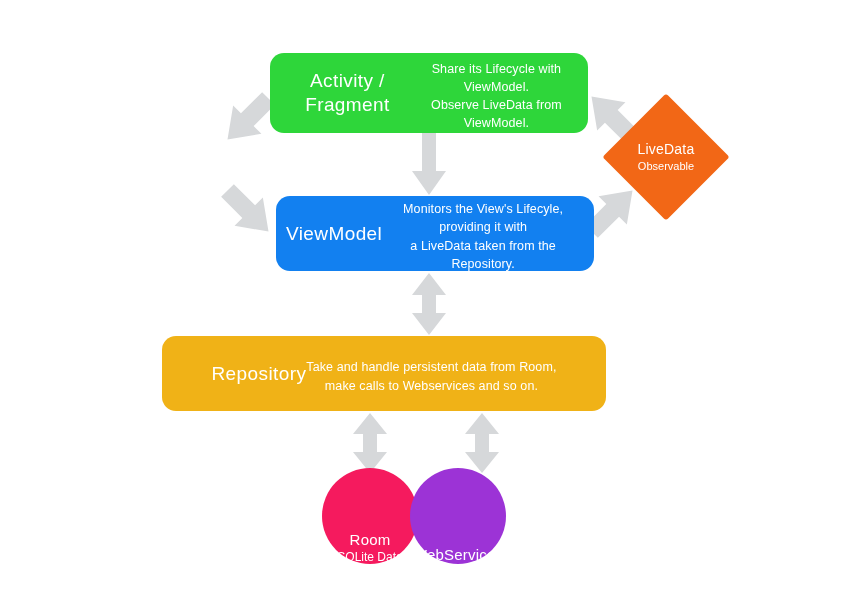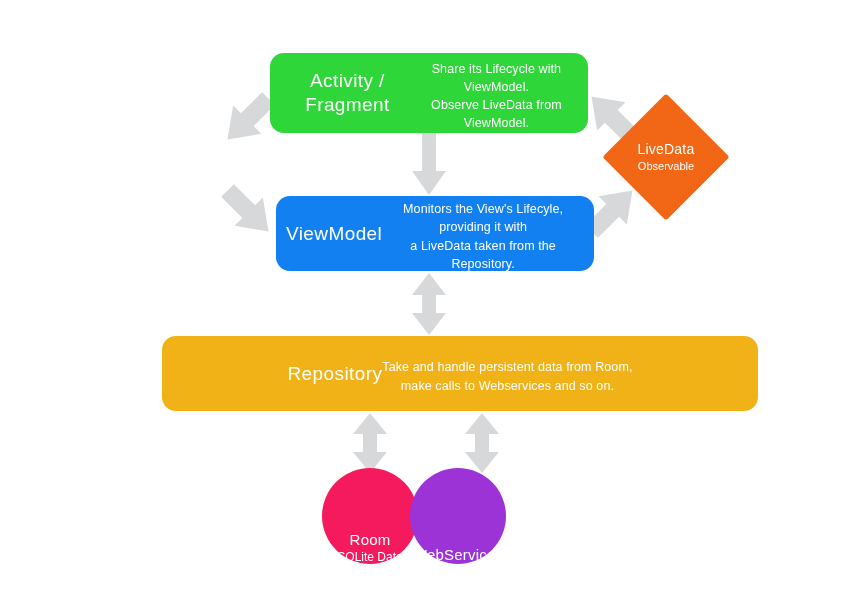--- a/index.html
+++ b/index.html
@@ -52,21 +52,21 @@
   #box-activity {
     left: 270px;  top: 53px;
     width: 318px; height: 80px;
   }
   #box-viewmodel {
     left: 276px;  top: 196px;
     width: 318px; height: 75px;
   }
   #box-repository {
     left: 162px;  top: 336px;
-    width: 596px; height: 75px;
+    width: 444px; height: 75px;
   }
 
   
   .diamond-wrap {
     position: absolute;
   }
   .diamond-shape {
     position: absolute;
     left: 0; top: 0;
     width: 100%; height: 100%;

